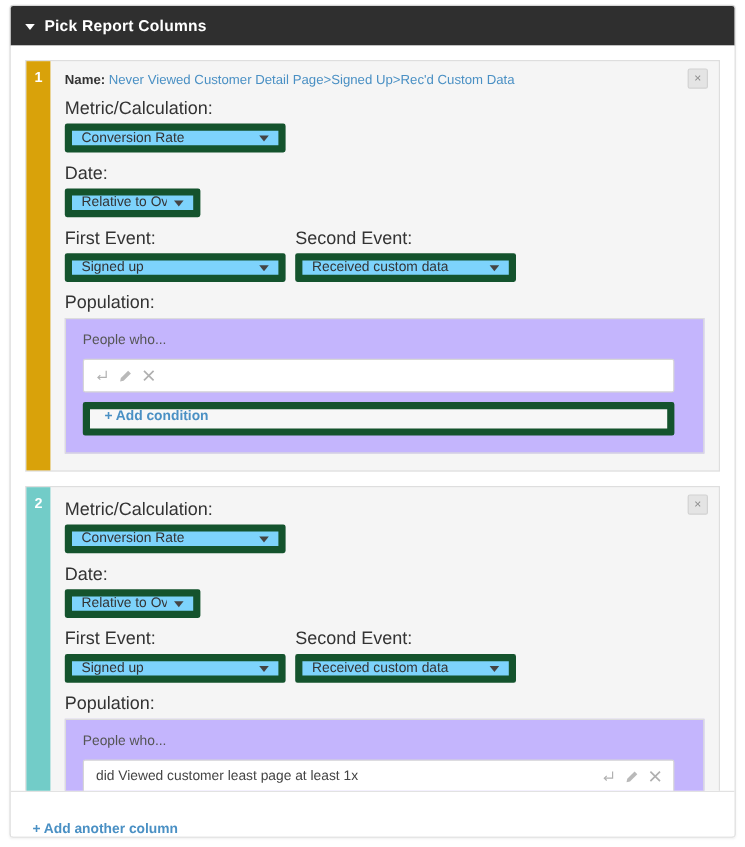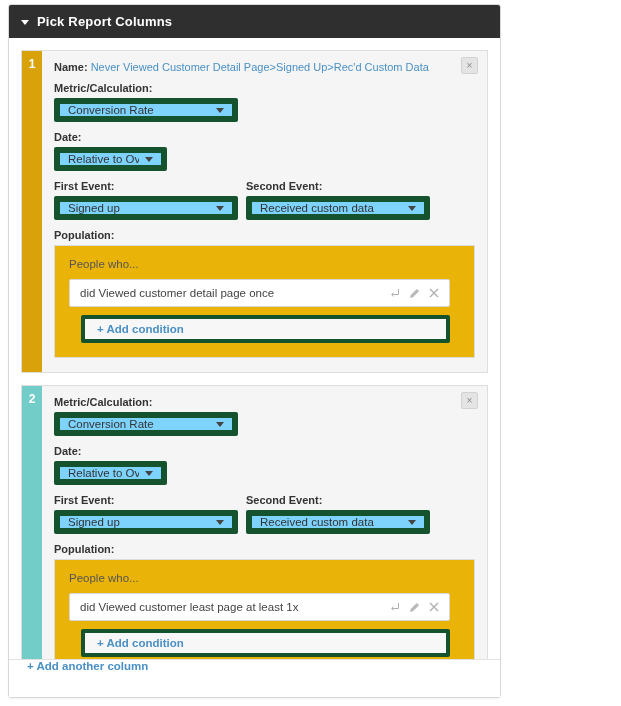--- a/index.html
+++ b/index.html
@@ -15,21 +15,21 @@
     position: relative;
     background: #ffffff;
     overflow: hidden;
   }
 
   
   .panel {
     position: absolute;
     left: 8px;
     top: 4px;
-    width: 493px;
+    width: 605px;
     height: 694px;
     background: #ffffff;
     border: 1px solid #d8d8d8;
     border-radius: 3px;
     display: flex;
     flex-direction: column;
     box-shadow: 0 1px 2px rgba(0,0,0,0.06);
   }
 
   
@@ -115,22 +115,22 @@
   .name-row {
     font-size: 11px;
     color: #333;
     margin-bottom: 9px;
     white-space: nowrap;
   }
   .name-row .lbl { font-weight: bold; text-align: center; }
   .name-row .val { color: #4a90c4; margin-left: 3px; margin-top: 12px; }
 
   .field-label {
-    font-size: 11px;
-    font-weight: bold;
+    font-size: 15px;
+    font-weight: normal;
     color: #333;
     margin-bottom: 4px;
   }
 
   
   .select {
     height: 24px;
     background: #7dd3fc;
     border: 6px solid #14532d;
     border-radius: 2px;
@@ -163,21 +163,21 @@
 
   .gap { height: 9px; }
 
   
   .event-row { display: flex; }
   .event-col-2 { margin-left: 8px; }
 
   
   .pop-box {
     border: 1px solid #dcdcdc;
-    background: #eab308;
+    background: #c4b5fd;
     padding: 12px 24px 14px 14px;
     margin-top: 4px;
   }
   .pop-title {
     font-size: 11.5px;
     color: #555;
     margin-bottom: 9px;
   }
   .cond-row {
     background: #ffffff;
@@ -189,39 +189,37 @@
     padding: 0 10px;
     font-size: 11.5px;
     color: #444;
     margin-bottom: 8px;
   }
   .cond-text { flex: 1 1 auto; }
   .cond-icons { display: flex; align-items: center; gap: 9px; color: #b0b0b0; }
   .cond-icons svg { display: block; }
   .add-cond {
     background: #f7f7f7;
-    border: 4px solid #14532d;
+    border: 6px solid #14532d;
     border-radius: 2px;
     height: 28px;
     display: flex;
-    align-items: center;
     padding: 0 12px;
     font-size: 11.5px;
     color: #4a90c4;
     font-weight: bold;
     cursor: pointer;
-    margin-left: 12px;
   }
 
   
   .panel-footer {
     flex: 0 0 38px;
     border-top: 1px solid #e2e2e2;
     display: flex;
-    align-items: flex-start;
+    align-items: flex-end;
     padding: 0 18px;
     background: #ffffff;
   }
   .footer-link {
     font-size: 11.5px;
     color: #4a90c4;
     font-weight: bold;
     cursor: pointer;
   }
 </style>
@@ -280,21 +278,20 @@
               </div>
             </div>
           </div>
 
           <div class="gap"></div>
           <div class="field-label">Population:</div>
           <div class="pop-box">
             <div class="pop-title">People who...</div>
 
             <div class="cond-row">
-              <span class="cond-text">did Viewed customer detail page once</span>
               <span class="cond-icons">
                 <span>
                   <svg width="10" height="11" viewBox="0 0 10 11">
                       <path d="M8.5 1v5.5H2" fill="none" stroke="#b0b0b0" stroke-width="1"></path>
                       <path d="M3.6 4.6L1.6 6.5l2 1.9" fill="none" stroke="#b0b0b0" stroke-width="1"></path>
                     </svg>
                 </span>
                 <span>
                   <svg width="11" height="11" viewBox="0 0 11 11">
                       <path d="M7.8 0.9l2.3 2.3-6.1 6.1-2.9 0.6 0.6-2.9z" fill="#b9b9b9"></path>

